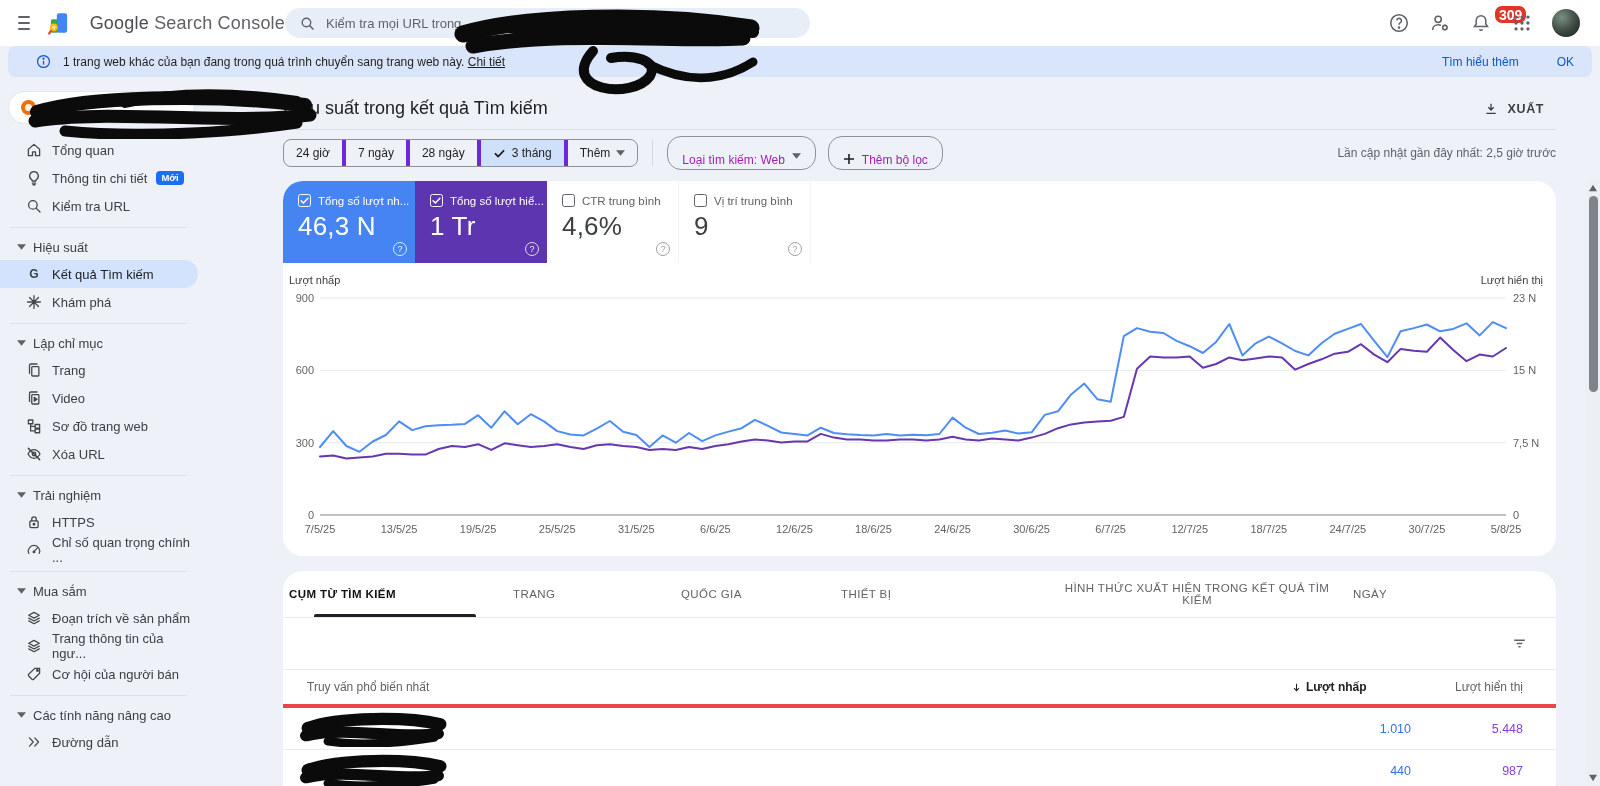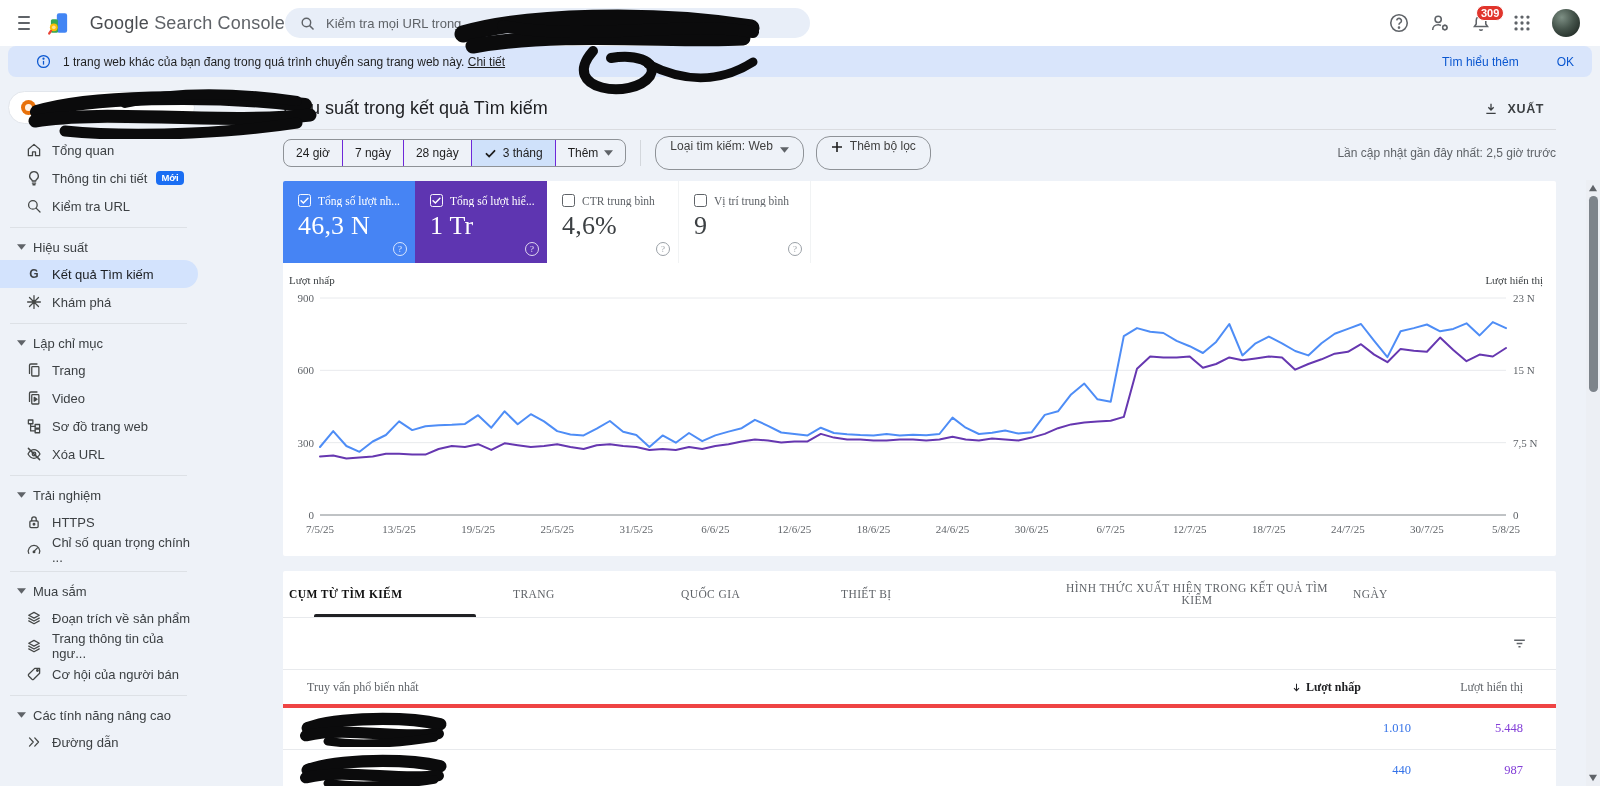--- a/index.html
+++ b/index.html
@@ -16,21 +16,21 @@
   .hamburger { width:20px; height:14px; display:flex; flex-direction:column; justify-content:space-between; cursor:pointer; }
   .hamburger i { height:2px; background:#5f6368; border-radius:1px; }
   .logo { display:flex; align-items:center; gap:18px; white-space:nowrap; }
   .logo-text { font-size:18px; color:#5f6368; letter-spacing:.2px; }
   .logo-text b { font-weight:500; color:#4a4d51; }
   .searchbox { position:relative; width:525px; height:30px; background:#e8eef8; border-radius:15px;
     display:flex; align-items:center; gap:10px; padding:0 14px; flex:0 0 auto; }
   .searchbox .ph { font-size:13px; color:#5f6368; white-space:nowrap; }
   .tb-right { margin-left:auto; display:flex; align-items:center; gap:19px; padding-right:20px; }
   .tb-ic { position:relative; width:22px; height:22px; color:#5f6368; cursor:pointer; }
-  .badge { position:absolute; top:-7px; left:6px; background:#e1352c; color:#fff; font-size:11px; font-weight:bold;
+  .badge { position:absolute; top:-7px; left:24px; background:#e1352c; color:#fff; font-size:14px; font-weight:bold;
     border-radius:8px; padding:1.5px 4px; border:1.5px solid #fff; line-height:1; }
   .avatar { width:28px; height:28px; border-radius:50%;
     background:radial-gradient(circle at 35% 30%, #7d8f84 0%, #45544b 45%, #1d2621 90%); cursor:pointer; }
 
   
   .banner { margin:0 8px; height:31px; background:#d9e5fb; border-radius:8px;
     display:flex; align-items:center; padding:0 18px 0 28px; font-size:12px; color:#1f1f1f; }
   .banner .b-ic { width:15px; height:15px; margin-right:12px; flex:0 0 auto; }
   .banner a { color:inherit; text-decoration:underline; cursor:pointer; }
   .banner .b-right { margin-left:auto; display:flex; gap:38px; }
@@ -60,30 +60,30 @@
 
   
   .title-row { display:flex; align-items:center; margin-top:21px; }
   .page-title { font-size:18px; color:#202124; }
   .export-btn { margin-left:auto; display:flex; align-items:center; gap:9px; font-size:12.5px; font-weight:bold;
     color:#3c4043; letter-spacing:.6px; cursor:pointer; padding-right:12px; }
   .main-divider { height:1px; background:#dadce0; margin-top:10px; }
   .chips-row { display:flex; align-items:center; margin-top:9px; height:28px; }
   .seg-group { display:flex; border:1px solid #8e9297; border-radius:8px; overflow:hidden; height:28px; }
   .seg { display:flex; align-items:center; gap:6px; padding:0 12px; font-size:12px; font-weight:500; color:#1f1f1f;
-    border-left:1px solid #6d28d9; cursor:pointer; background:#fff0; white-space:nowrap; }
+    border-left:4px solid #6d28d9; cursor:pointer; background:#fff0; white-space:nowrap; }
   .seg:first-child { border-left:none; }
   .seg.selected { background:#cfe1fa; }
   .v-sep { width:1px; height:26px; background:#d3d7dc; margin:0 14px; }
-  .pill-chip { display:flex; align-items:flex-end; gap:7px; padding:16px 14px; height:28px; border:1px solid #8e9297;
-    border-radius:14px; font-size:12px; font-weight:500; color:#404040; cursor:pointer; margin-right:12px; white-space:nowrap; }
+  .pill-chip { display:flex; align-items:flex-start; gap:7px; padding:16px 14px; height:28px; border:1px solid #8e9297;
+    border-radius:14px; font-size:12px; font-weight:500; color:#a21caf; cursor:pointer; margin-right:12px; white-space:nowrap; }
   .updated { margin-left:auto; font-size:12px; color:#5f6368; }
 
   
-  .card { background:#fff; border-radius:2px; overflow:hidden;font-family:Liberation Serif, serif; }
+  .card { background:#fff; border-radius:20px; overflow:hidden; }
   .chart-card { margin-top:14px; height:375px; }
   .metrics { display:flex; height:82px; }
   .metric { position:relative; width:132px; padding:13px 0 0 15px; cursor:pointer; }
   .metric.blue { background:#4684f4; color:#fff; }
   .metric.purple { background:#5e35b1; color:#fff; }
   .metric.white { color:#3c4043; border-right:1px solid #f1f3f4; }
   .m-label { display:flex; align-items:center; gap:7px; font-size:11.5px; white-space:nowrap; overflow:hidden; }
   .metric.white .m-label { color:#5f6368; }
   .m-check { width:13px; height:13px; border-radius:2.5px; flex:0 0 auto; position:relative; }
   .metric.blue .m-check, .metric.purple .m-check { border:1.6px solid rgba(255,255,255,.95); }

